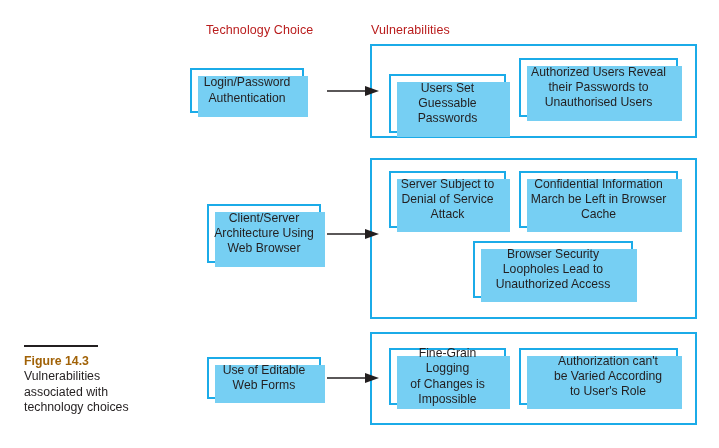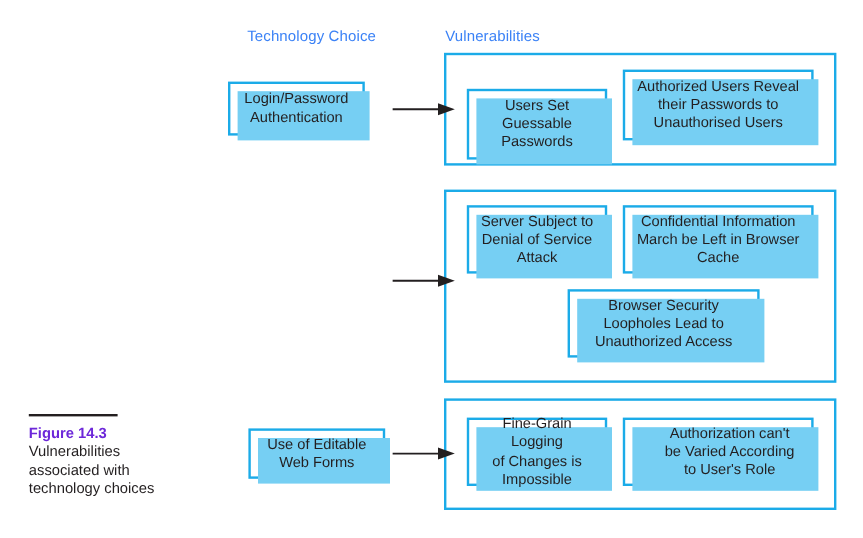--- a/index.html
+++ b/index.html
@@ -18,21 +18,21 @@
 
   .stage {
     position: absolute;
     inset: 0;
   }
 
   
   .col-header {
     position: absolute;
     font-size: 12.5px;
-    color: #3b82f6;
+    color: #b91c1c;
     letter-spacing: .1px;
     white-space: nowrap;
   }
   #hdr-tech  { left: 206px; top: 23px; }
   #hdr-vuln  { left: 371px; top: 23px; }
 
   
   .cbox {
     position: absolute;
     box-sizing: border-box;
@@ -111,21 +111,21 @@
   }
   #caption .rule {
     width: 74px;
     height: 1.6px;
     background: #231f20;
     margin-bottom: 7px;
   }
   #caption .cap-title {
     font-size: 12.3px;
     font-weight: bold;
-    color: #6d28d9;
+    color: #a16207;
     line-height: 15.5px;
   }
   #caption .cap-body {
     font-size: 12.3px;
     color: #231f20;
     line-height: 15.5px;
     white-space: pre-line;
   }
 </style>
 </head>
@@ -152,20 +152,25 @@
     <span class="txt">Users Set
 Guessable
 Passwords</span>
   </div>
   <div class="cbox" id="vuln-1b">
     <span class="txt">Authorized Users Reveal
 their Passwords to
 Unauthorised Users</span>
   </div>
 
+  <div class="cbox" id="tech-2">
+    <span class="txt">Client/Server
+Architecture Using
+Web Browser</span>
+  </div>
 
   <svg class="arrow" id="arrow-2" viewBox="0 0 53 14">
     <line x1="0" y1="7" x2="44" y2="7" stroke="#231f20" stroke-width="1.6"></line>
     <polygon points="38,2 52,7 38,12" fill="#231f20"></polygon>
   </svg>
 
   <div class="vcontainer" id="vcon-2"></div>
 
   <div class="cbox" id="vuln-2a">
     <span class="txt">Server Subject to

